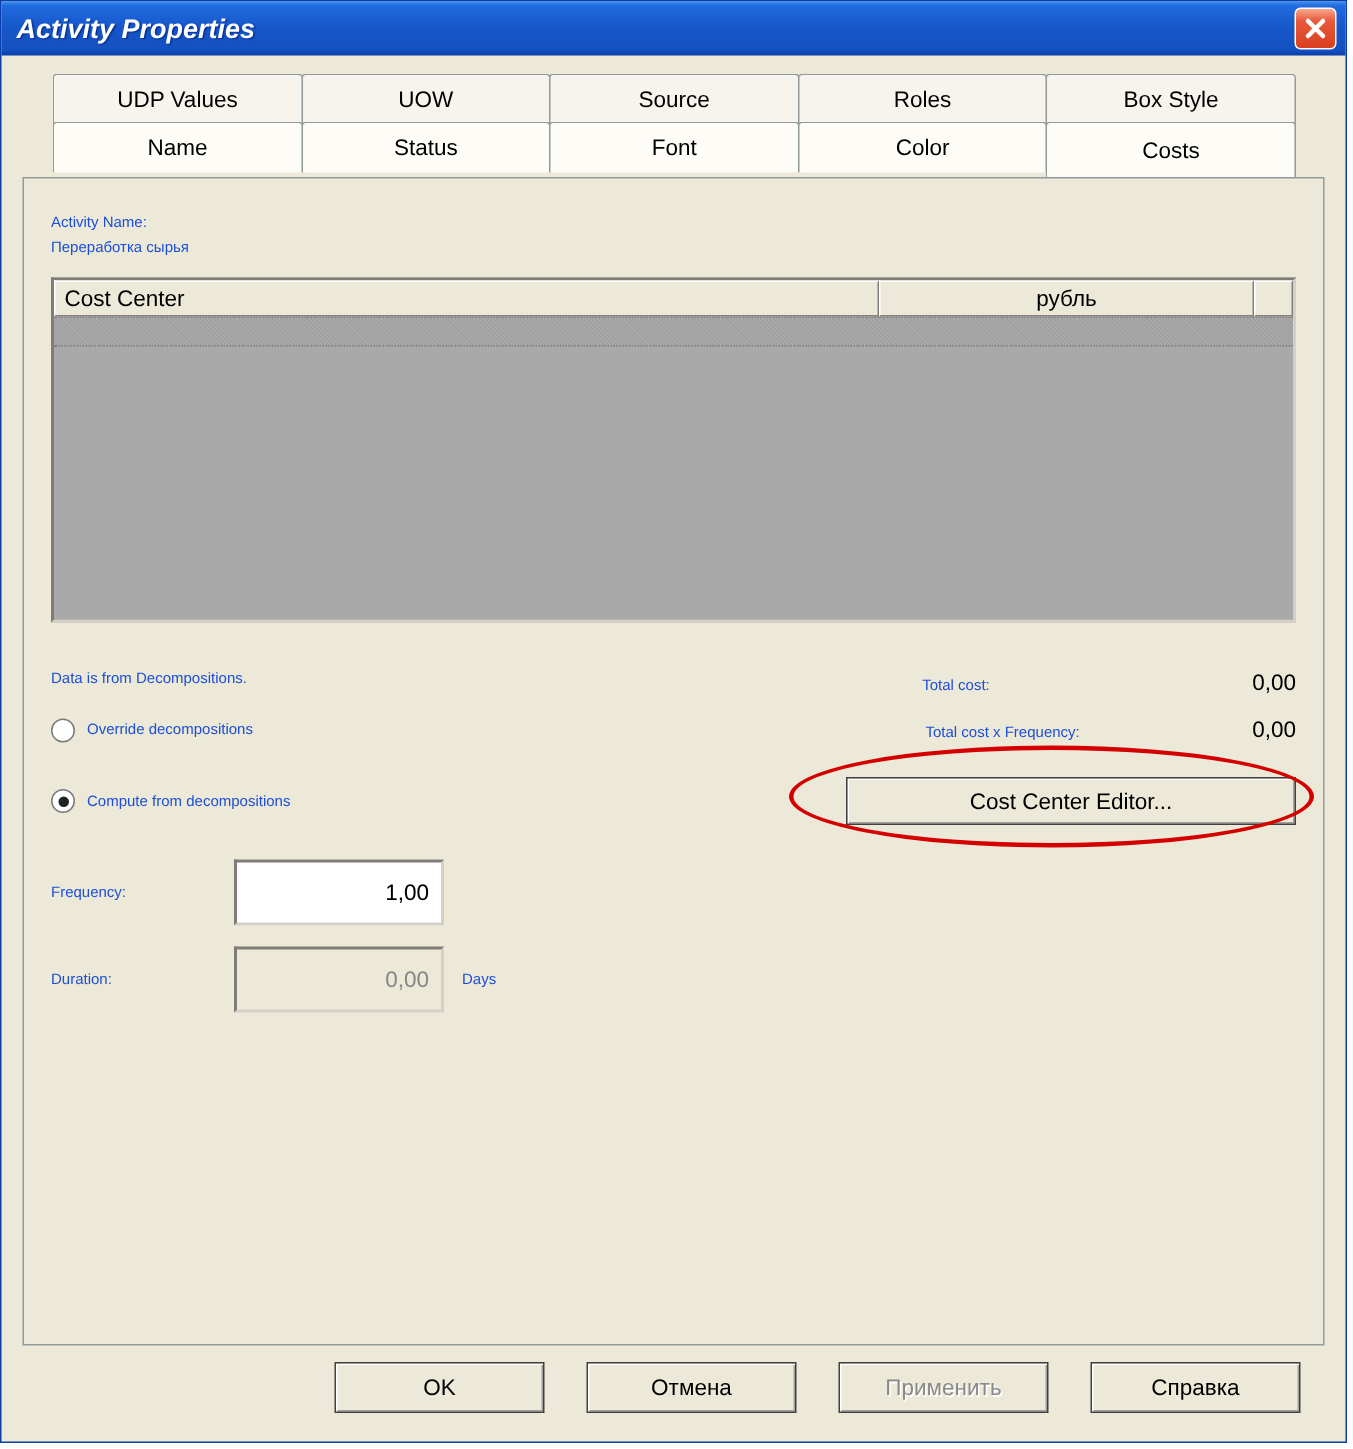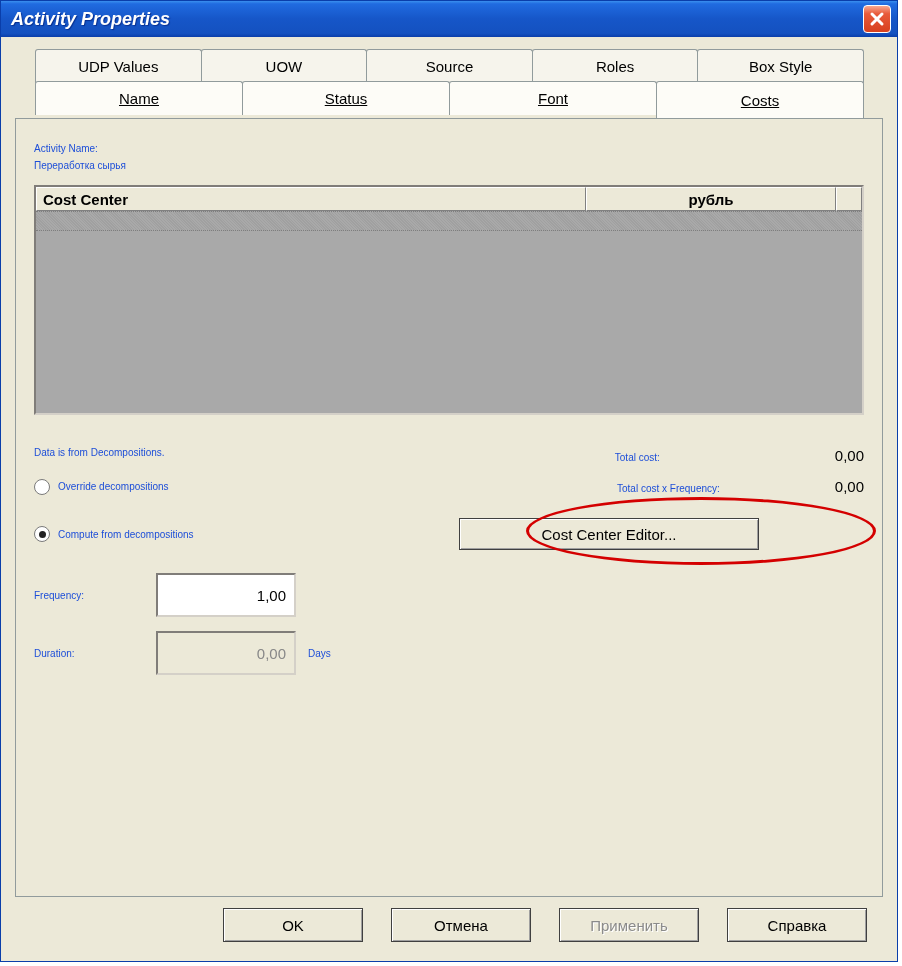--- a/index.html
+++ b/index.html
@@ -65,21 +65,21 @@
   position: relative;
   height: 70px;
 }
 .tabrow {
   display: flex;
   position: absolute;
   left: 20px;
   right: 20px;
 }
 .tabrow.top { top: 0; }
-.tabrow.bottom { top: 32px; text-decoration: underline; }
+.tabrow.bottom { top: 32px; }
 .tab {
   flex: 1;
   height: 34px;
   border: 1px solid #919b9c;
   border-bottom: none;
   background: #f6f4ec;
   display: flex;
   align-items: center;
   justify-content: center;
   font-size: 15px;
@@ -117,21 +117,20 @@
   border: 2px inset #d4d0c8;
   height: 230px;
   background: #a9a9a9;
   display: flex;
   flex-direction: column;
 }
 .grid-head {
   display: flex;
   background: #ece9d8;
   height: 24px;
-  font-weight: bold;
 }
 .grid-head .gh {
   border: 1px solid #fff;
   border-right-color: #808080;
   border-bottom-color: #808080;
   display: flex;
   align-items: center;
   padding: 0 6px;
   font-size: 15px;
 }
@@ -169,20 +168,21 @@
   background: #fff;
   display: inline-flex; align-items: center; justify-content: center;
 }
 .radio.checked::after {
   content: ""; width: 7px; height: 7px; border-radius: 50%; background: #222;
 }
 
 .cce-wrap {
   position: relative;
   display: flex;
+  justify-content: flex-end;
   align-items: center;
   height: 50px;
 }
 .ellipse {
   position: absolute;
   right: -12px;
   top: -12px;
   width: 350px;
   height: 68px;
   border: 3px solid #d40000;
@@ -251,20 +251,21 @@
           <div class="tab">UDP Values</div>
           <div class="tab">UOW</div>
           <div class="tab">Source</div>
           <div class="tab">Roles</div>
           <div class="tab">Box Style</div>
         </div>
         <div class="tabrow bottom">
           <div class="tab">Name</div>
           <div class="tab">Status</div>
           <div class="tab">Font</div>
+          <div class="tab">Color</div>
           <div class="tab active">Costs</div>
         </div>
       </div>
 
       <div class="tabpanel">
         <div class="field-block">
           <div class="lbl">Activity Name:</div>
         </div>
         <div class="field-block">
           <div class="lbl">Переработка сырья</div>

